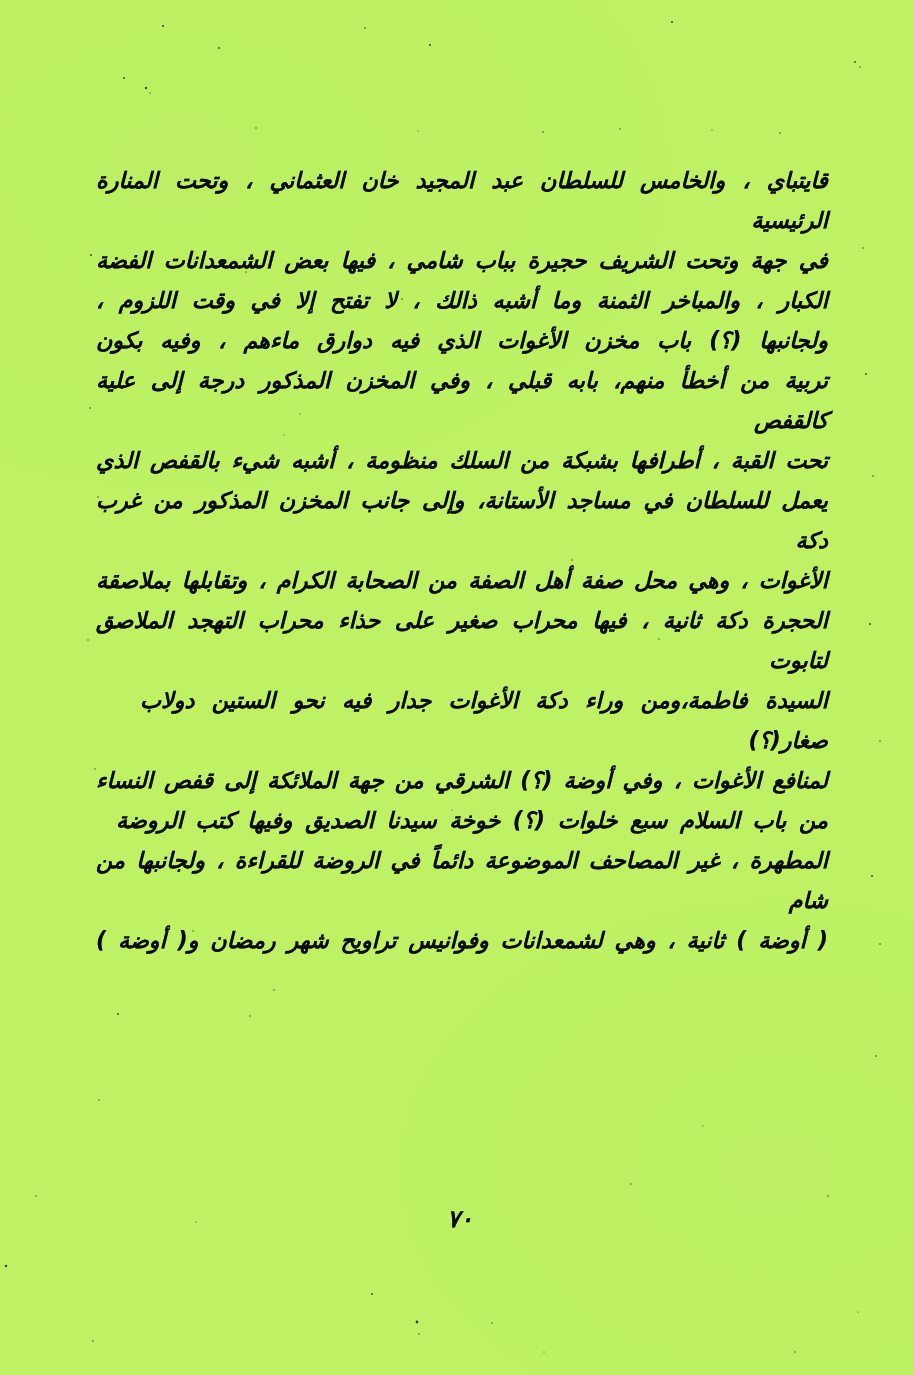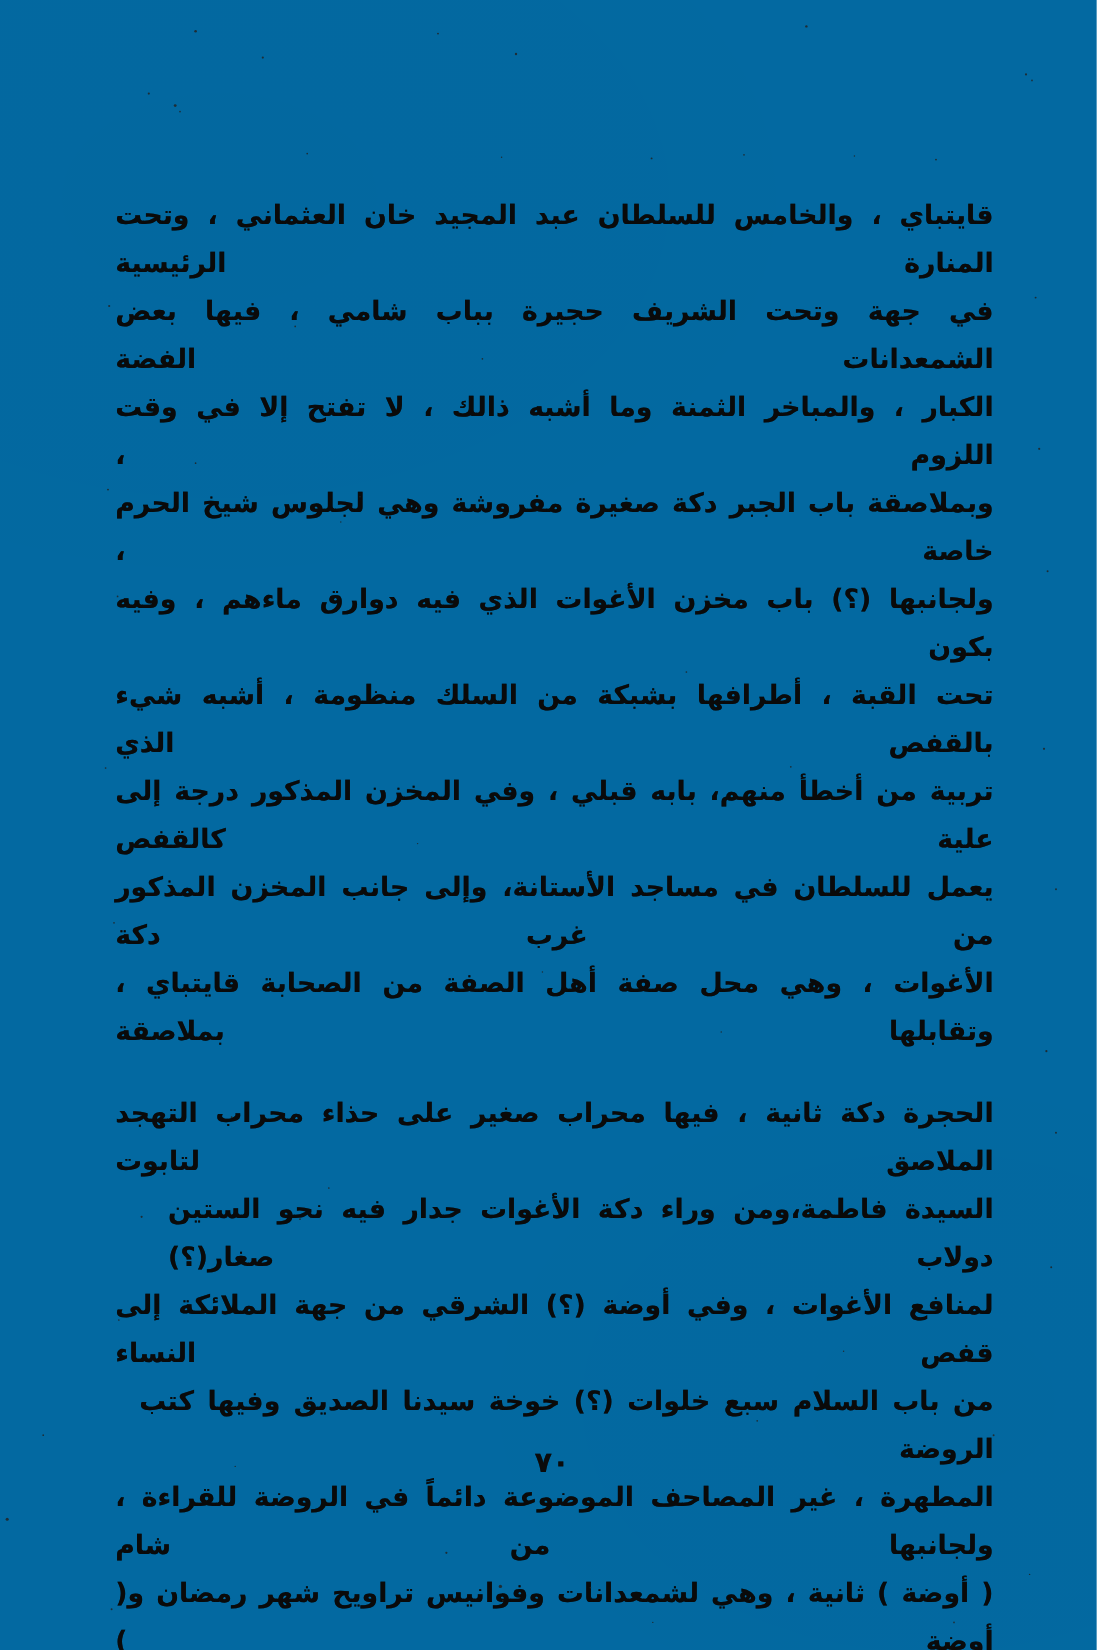--- a/index.html
+++ b/index.html
@@ -7,23 +7,24 @@
     margin: 0;
     padding: 0;
     background: #ffffff;
   }
 
   #page {
     position: relative;
     width: 914px;
     height: 1375px;
     margin: 0 auto;
-    background: #0369a1;
+    background: #bef264;
     overflow: hidden;
     font-family: "DejaVu Sans", sans-serif;
+    font-style: italic;
   }
 
   
   #scan-noise {
     position: absolute;
     inset: 0;
     pointer-events: none;
     opacity: 0.85;
     z-index: 5;
   }
@@ -87,27 +88,26 @@
 <div id="page">
 
   <div id="paper-tone"></div>
 
   <div id="text-block">
 
     <p class="para" id="para-1">
         <span style="display: block; white-space: normal; text-align: justify; text-align-last: justify;">قايتباي ، والخامس للسلطان عبد المجيد خان العثماني ، وتحت المنارة الرئيسية</span>
         <span style="display: block; white-space: normal; text-align: justify; text-align-last: justify;">في جهة وتحت الشريف حجيرة بباب شامي ، فيها بعض الشمعدانات الفضة</span>
         <span style="display: block; white-space: normal; text-align: justify; text-align-last: justify;">الكبار ، والمباخر الثمنة وما أشبه ذالك ، لا تفتح إلا في وقت اللزوم ،</span>
-        <span style="display: block; white-space: normal; text-align: justify; text-align-last: justify;">وبملاصقة باب الجبر دكة صغيرة مفروشة وهي لجلوس شيخ الحرم خاصة ،</span>
         <span style="display: block; white-space: normal; text-align: justify; text-align-last: justify;">ولجانبها (؟) باب مخزن الأغوات الذي فيه دوارق ماءهم ، وفيه بكون</span>
+        <span style="display: block; white-space: normal; text-align: justify; text-align-last: justify;">تربية من أخطأ منهم، بابه قبلي ، وفي المخزن المذكور درجة إلى علية كالقفص</span>
         <span style="display: block; white-space: normal; text-align: justify; text-align-last: justify;">تحت القبة ، أطرافها بشبكة من السلك منظومة ، أشبه شيء بالقفص الذي</span>
-        <span style="display: block; white-space: normal; text-align: justify; text-align-last: justify;">تربية من أخطأ منهم، بابه قبلي ، وفي المخزن المذكور درجة إلى علية كالقفص</span>
         <span style="display: block; white-space: normal; text-align: justify; text-align-last: justify;">يعمل للسلطان في مساجد الأستانة، وإلى جانب المخزن المذكور من غرب دكة</span>
-        <span style="display: block; white-space: normal; text-align: justify; text-align-last: justify;">الأغوات ، وهي محل صفة أهل الصفة من الصحابة قايتباي ، وتقابلها بملاصقة</span>
-        <span style="display: block; white-space: normal; text-align: justify; text-align-last: justify; margin-top: 28px;">الحجرة دكة ثانية ، فيها محراب صغير على حذاء محراب التهجد الملاصق لتابوت</span>
+        <span style="display: block; white-space: normal; text-align: justify; text-align-last: justify;">الأغوات ، وهي محل صفة أهل الصفة من الصحابة الكرام ، وتقابلها بملاصقة</span>
+        <span style="display: block; white-space: normal; text-align: justify; text-align-last: justify;">الحجرة دكة ثانية ، فيها محراب صغير على حذاء محراب التهجد الملاصق لتابوت</span>
         <span style="display: block; white-space: normal; text-align: justify; text-align-last: justify; margin-left: 44px;">السيدة فاطمة،ومن وراء دكة الأغوات جدار فيه نحو الستين دولاب صغار(؟)</span>
         <span style="display: block; white-space: normal; text-align: justify; text-align-last: justify;">لمنافع الأغوات ، وفي أوضة (؟) الشرقي من جهة الملائكة إلى قفص النساء</span>
         <span style="display: block; white-space: normal; text-align: justify; text-align-last: justify; margin-left: 20px;">من باب السلام سبع خلوات (؟) خوخة سيدنا الصديق وفيها كتب الروضة</span>
         <span style="display: block; white-space: normal; text-align: justify; text-align-last: justify;">المطهرة ، غير المصاحف الموضوعة دائماً في الروضة للقراءة ، ولجانبها من شام</span>
         <span style="display: block; white-space: normal; text-align: justify; text-align-last: justify;">( أوضة ) ثانية ، وهي لشمعدانات وفوانيس تراويح شهر رمضان و( أوضة )</span>
       </p>
 
   </div>
 
   <div id="page-number">٧٠</div>

